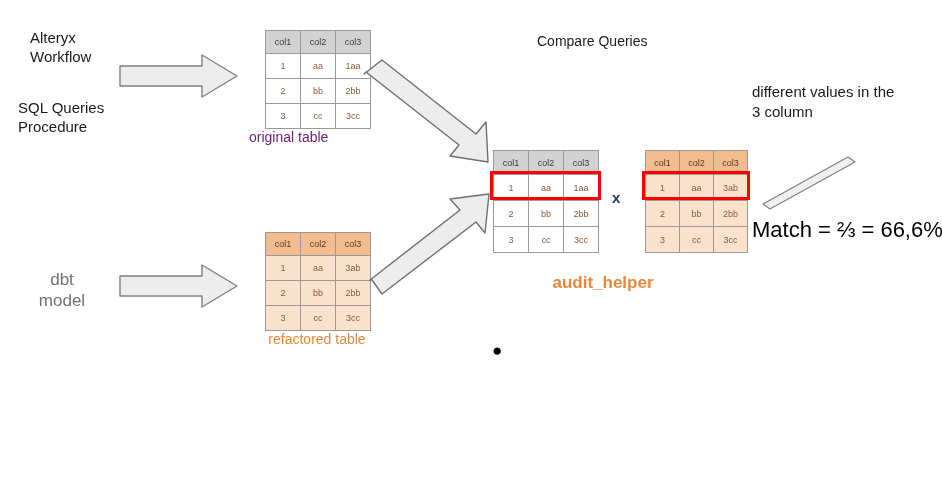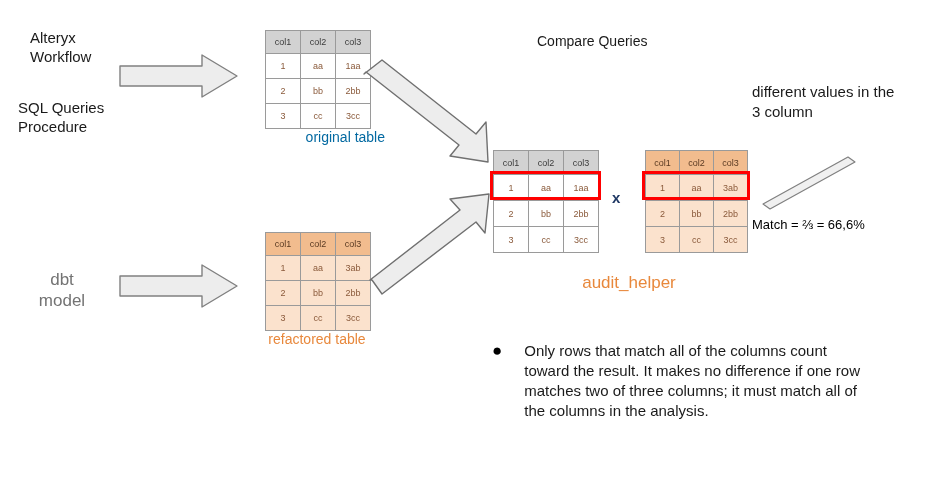--- a/index.html
+++ b/index.html
@@ -26,39 +26,39 @@
   }
   .label-orange {
     font-size: 17px;
     line-height: 21px;
     color: #737373;
     white-space: pre-line;
     text-align: center;
   }
   .caption {
     font-size: 14px;
-    color: #0369a1;
-    text-align: right;
+    color: #701a75;
+    text-align: left;
   }
   .caption-orange {
     font-size: 14px;
     color: #E8883C;
     text-align: center;
   }
   .title-txt {
     font-size: 14px;
     color: #1a1a1a;
   }
   .note-txt {
     font-size: 15px;
     line-height: 20px;
     color: #1a1a1a;
   }
   .match-txt {
-    font-size: 13px;
+    font-size: 22px;
     color: #000000;
     white-space: nowrap;
   }
   .x-sym {
     font-size: 15px;
     font-weight: bold;
     color: #1f3864;
   }
   .bullet-dot {
     font-size: 17px;
@@ -259,29 +259,28 @@
       <tr>
         <td style="height:25px;">3</td>
         <td>cc</td>
         <td>3cc</td>
       </tr>
     </tbody>
   </table>
   <div class="hl-box" style="left:-3px; top:21px; width:108px; height:29px;"></div>
 </div>
 
-<div class="abs caption-orange" style="left:539px; top:273px; width:180px; font-size:17px;">audit_helper</div>
+<div class="abs caption-orange" style="left:513px; top:273px; width:180px; font-size:17px;font-weight:bold;">audit_helper</div>
 
 <div class="abs note-txt" style="left:752px; top:82px; width:186px; white-space:pre-line;">different values in the
 3 column</div>
 
 <div class="abs" style="left:760px; top:152px;">
   <svg width="100" height="60" viewBox="0 0 100 60">
     <polygon points="3,52 88,5 95,10 10,57" fill="#F0F0F0" stroke="#808080" stroke-width="1.2" stroke-linejoin="round"></polygon>
   </svg>
 </div>
 
 <div class="abs match-txt" style="left:752px; top:217px;">Match = ⅔ = 66,6%</div>
 
 <div class="abs" style="left:492px; top:341px; width:420px; display:flex; gap:22px;">
   <div class="bullet-dot" style="flex:0 0 auto;">●</div>
-  <div class="note-txt" style="flex:1 1 auto; max-width:348px;">Only rows that match all of the columns count toward the result. It makes no difference if one row matches two of three columns; it must match all of the columns in the analysis.</div>
 </div>
 
 </body></html>

